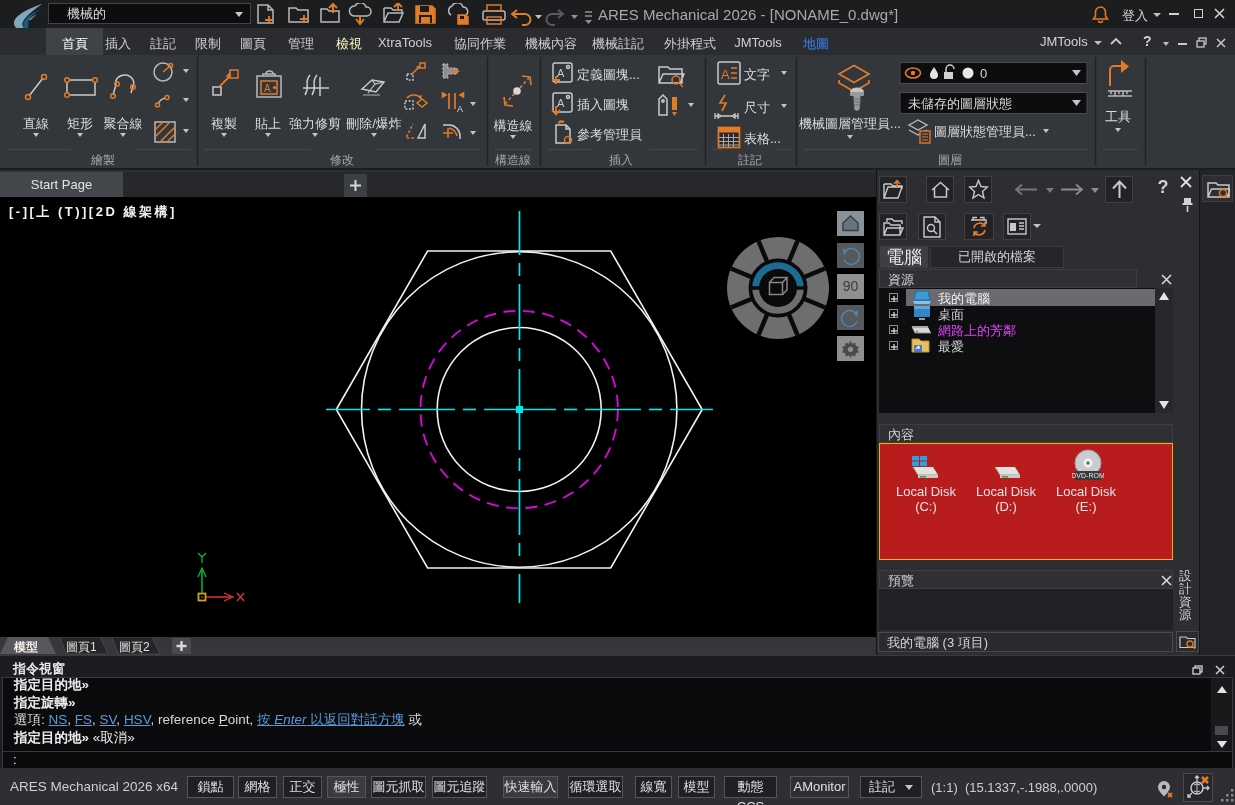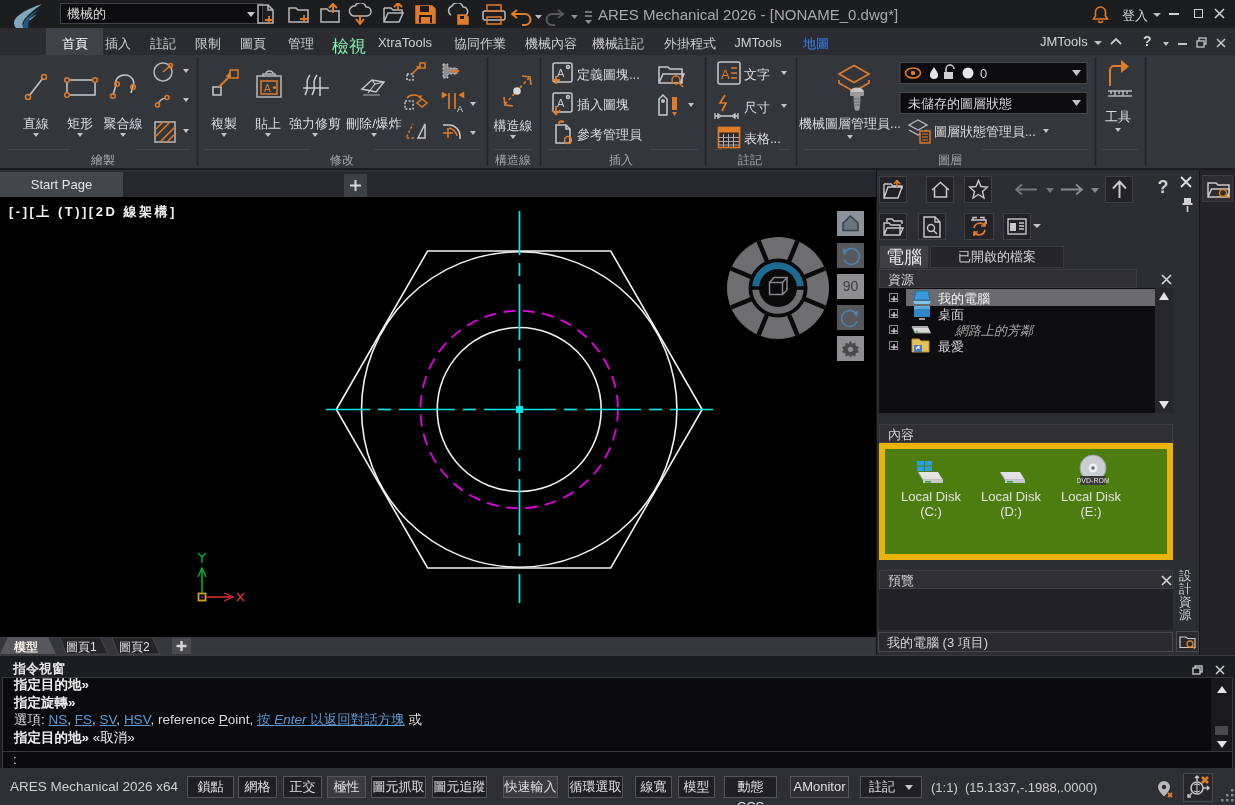--- a/index.html
+++ b/index.html
@@ -12,21 +12,21 @@
 </head>
 <body>
 
 <div class="abs" style="left:0;top:0;width:1235px;height:28px;background:#1c1d1f;">
   <svg class="abs" style="left:4px;top:1px" width="44" height="27" viewBox="0 0 44 27">
     <path d="M38 3 C20 9 9 16 10 23 C10.5 26 13 28.5 17 29 C20 29.3 22 28.8 23 28 C16 26 14 20 38 3 Z" fill="#7fa9ba"></path>
     <path d="M37 8 C24 14 18 19 19 28.5 C21 29 23.5 27.5 24.5 26 C23 20 27 14 37 8 Z" fill="#1d5a7e"></path>
     <path d="M38 3 C28 7 21 11 16 16 L17.5 17 C23 12 30 7 38 3 Z" fill="#7fa9ba"></path>
     <path d="M33 13 C29 15 26.5 17 25 18.5 L26 19.5 C28 17.5 30.5 15.5 33 13 Z" fill="#6f9fb2"></path>
   </svg>
-  <div class="abs" style="left:60px;top:3px;width:203px;height:21px;background:#0d0d0f;border:1px solid #434346;color:#d8d8d8;font-size:13px;line-height:19px;padding-left:6px;">機械的<span style="position:absolute;right:7px;top:8px;width:0;height:0;border-left:4px solid transparent;border-right:4px solid transparent;border-top:5px solid #c8c8c8;"></span></div>
+  <div class="abs" style="left:48px;top:3px;width:203px;height:21px;background:#0d0d0f;border:1px solid #434346;color:#d8d8d8;font-size:13px;line-height:19px;padding-left:18px;">機械的<span style="position:absolute;right:7px;top:8px;width:0;height:0;border-left:4px solid transparent;border-right:4px solid transparent;border-top:5px solid #c8c8c8;"></span></div>
   <svg id="qat" class="abs" style="left:255px;top:3px" width="340" height="23" viewBox="0 0 340 23">
     <g fill="none" stroke="#b8b8ba" stroke-width="1.5">
 
       <path d="M3 2 H13 L18 7 V20 H3 Z M13 2 V7 H18"></path>
       <path d="M14 13 V21 M10 17 H18" stroke="#e07b28" stroke-width="1.8"></path>
 
       <path d="M34 5 H41 L43 7 H53 V19 H34 Z"></path>
       <path d="M49 12 V20 M45 16 H53" stroke="#e07b28" stroke-width="1.8"></path>
 
       <path d="M66 6 H72 L74 8 H84 V19 H66 Z"></path>
@@ -76,21 +76,21 @@
 </div>
 
 <div class="abs" style="left:0;top:28px;width:1235px;height:27px;background:#2a2c30;">
   <div class="abs" style="left:46px;top:0;width:57px;height:27px;background:#3f4247;"></div>
   <div class="abs" style="left:75px;top:7px;transform:translateX(-50%);color:#ffffff;font-size:13px;white-space:nowrap;">首頁</div>
   <div class="abs" style="left:118px;top:7px;transform:translateX(-50%);color:#cfcfd1;font-size:13px;white-space:nowrap;">插入</div>
   <div class="abs" style="left:163px;top:7px;transform:translateX(-50%);color:#cfcfd1;font-size:13px;white-space:nowrap;">註記</div>
   <div class="abs" style="left:208px;top:7px;transform:translateX(-50%);color:#cfcfd1;font-size:13px;white-space:nowrap;">限制</div>
   <div class="abs" style="left:253px;top:7px;transform:translateX(-50%);color:#cfcfd1;font-size:13px;white-space:nowrap;">圖頁</div>
   <div class="abs" style="left:301px;top:7px;transform:translateX(-50%);color:#cfcfd1;font-size:13px;white-space:nowrap;">管理</div>
-  <div class="abs" style="left:349px;top:7px;transform:translateX(-50%);color:#86efac;font-size:17px;white-space:nowrap;">檢視</div>
+  <div class="abs" style="left:349px;top:7px;transform:translateX(-50%);color:#fef9c3;font-size:13px;white-space:nowrap;">檢視</div>
   <div class="abs" style="left:405px;top:7px;transform:translateX(-50%);color:#cfcfd1;font-size:13px;white-space:nowrap;">XtraTools</div>
   <div class="abs" style="left:480px;top:7px;transform:translateX(-50%);color:#cfcfd1;font-size:13px;white-space:nowrap;">協同作業</div>
   <div class="abs" style="left:551px;top:7px;transform:translateX(-50%);color:#cfcfd1;font-size:13px;white-space:nowrap;">機械內容</div>
   <div class="abs" style="left:618px;top:7px;transform:translateX(-50%);color:#cfcfd1;font-size:13px;white-space:nowrap;">機械註記</div>
   <div class="abs" style="left:690px;top:7px;transform:translateX(-50%);color:#cfcfd1;font-size:13px;white-space:nowrap;">外掛程式</div>
   <div class="abs" style="left:758px;top:7px;transform:translateX(-50%);color:#cfcfd1;font-size:13px;white-space:nowrap;">JMTools</div>
   <div class="abs" style="left:816px;top:7px;transform:translateX(-50%);color:#3b82f6;font-size:13px;white-space:nowrap;">地圖</div>
   <div class="abs" style="left:1040px;top:6px;color:#d2d2d2;font-size:13px;">JMTools</div>
   <div class="abs" style="left:1094px;top:13px;width:0;height:0;border-left:4px solid transparent;border-right:4px solid transparent;border-top:4px solid #c0c0c0;"></div>
   <svg class="abs" style="left:1109px;top:9px" width="14" height="9" viewBox="0 0 14 9">
@@ -515,36 +515,36 @@
         <circle cx="7" cy="9.5" r="1" fill="#3aa33a"></circle>
       </svg>
     <svg class="abs" style="left:32px;top:49px" width="19" height="16" viewBox="0 0 19 16">
         <path d="M1 2 h7 l2 2 h8 v11 h-17 Z" fill="#e8c15a"></path>
         <path d="M1 2 h7 l2 2 h8 v11 h-17 Z" fill="none" stroke="#b8913a" stroke-width="1"></path>
         <rect x="3" y="8" width="8" height="7" fill="#4a79c8"></rect>
         <path d="M5 12 l3-3 M8 9 v3" stroke="#fff" stroke-width="1.2"></path>
       </svg>
     <div class="abs" style="left:59px;top:2px;color:#f0f0f2;font-size:13px;">我的電腦</div>
     <div class="abs" style="left:59px;top:18px;color:#d8d8da;font-size:13px;">桌面</div>
-    <div class="abs" style="left:76px;top:34px;color:#a3a3a3;font-size:13px;font-style:italic;">網路上的芳鄰</div>
+    <div class="abs" style="left:59px;top:34px;color:#d946ef;font-size:13px;">網路上的芳鄰</div>
     <div class="abs" style="left:59px;top:50px;color:#d8d8da;font-size:13px;">最愛</div>
 
     <div class="abs" style="left:276px;top:0;width:18px;height:125px;background:#28282c;">
       <svg class="abs" style="left:4px;top:4px" width="10" height="8" viewBox="0 0 10 8">
           <path d="M5 0 L10 8 H0 Z" fill="#e4e4e6"></path>
         </svg>
       <svg class="abs" style="left:4px;top:113px" width="10" height="8" viewBox="0 0 10 8">
           <path d="M5 8 L10 0 H0 Z" fill="#e4e4e6"></path>
         </svg>
     </div>
   </div>
 
   <div class="abs" style="left:2px;top:254px;width:294px;height:19px;background:#303034;border:1px solid #3e3e42;color:#d6d6d8;font-size:13px;padding:1px 0 0 8px;">內容</div>
 
-  <div class="abs" style="left:2px;top:273px;width:294px;height:117px;background:#4d7c0f;border:6px solid #eab308;">
+  <div class="abs" style="left:2px;top:273px;width:294px;height:117px;background:#b91c1c;border:1px solid #eab308;">
     <svg class="abs" style="left:30px;top:10px" width="30" height="26" viewBox="0 0 30 26">
         <path d="M3 13 h20 l5 8 h-20 Z" fill="#e2e2e2"></path>
         <path d="M3 13 l5 8 h20" fill="none" stroke="#9a9a9c" stroke-width="1"></path>
         <path d="M8 21 h20 v3 h-20 Z" fill="#c8c8c8"></path>
         <rect x="10" y="22" width="6" height="1.6" fill="#3aa33a"></rect>
         <path d="M2 2 h7 v4.5 h-7 Z M10 2 h7 v4.5 h-7 Z M2 7.5 h7 v4.5 h-7 Z M10 7.5 h7 v4.5 h-7 Z" fill="#28a2e0"></path>
       </svg>
     <svg class="abs" style="left:112px;top:14px" width="30" height="22" viewBox="0 0 30 22">
         <path d="M3 9 h20 l5 8 h-20 Z" fill="#e2e2e2"></path>
         <path d="M3 9 l5 8 h20" fill="none" stroke="#9a9a9c" stroke-width="1"></path>

